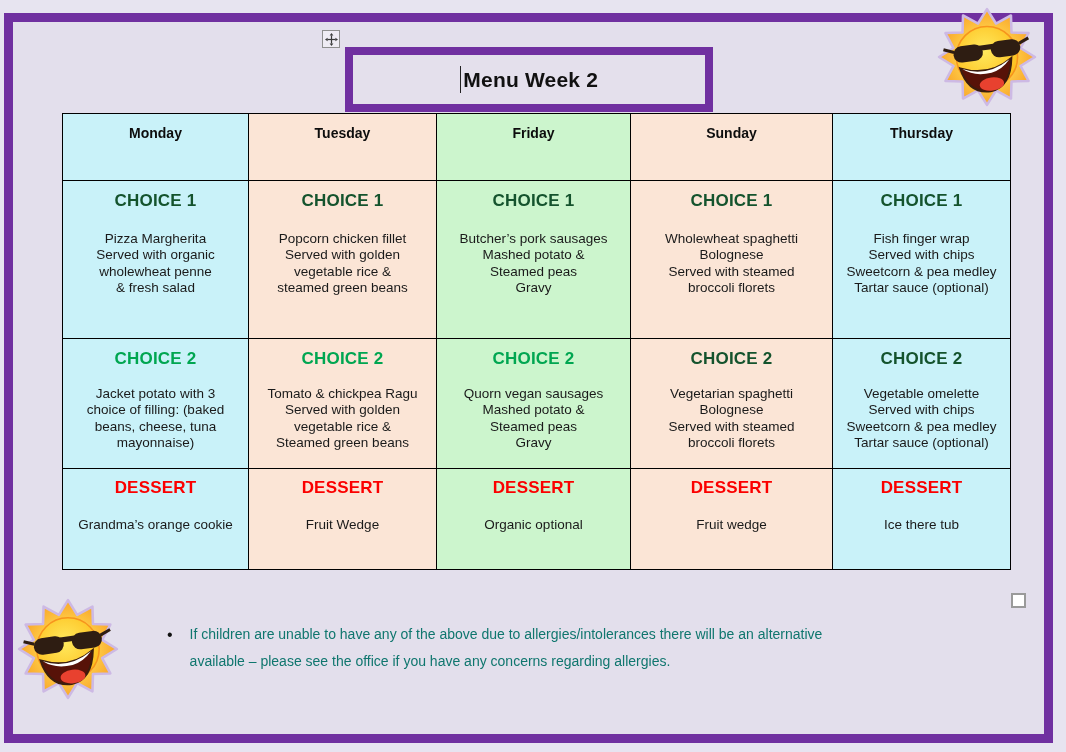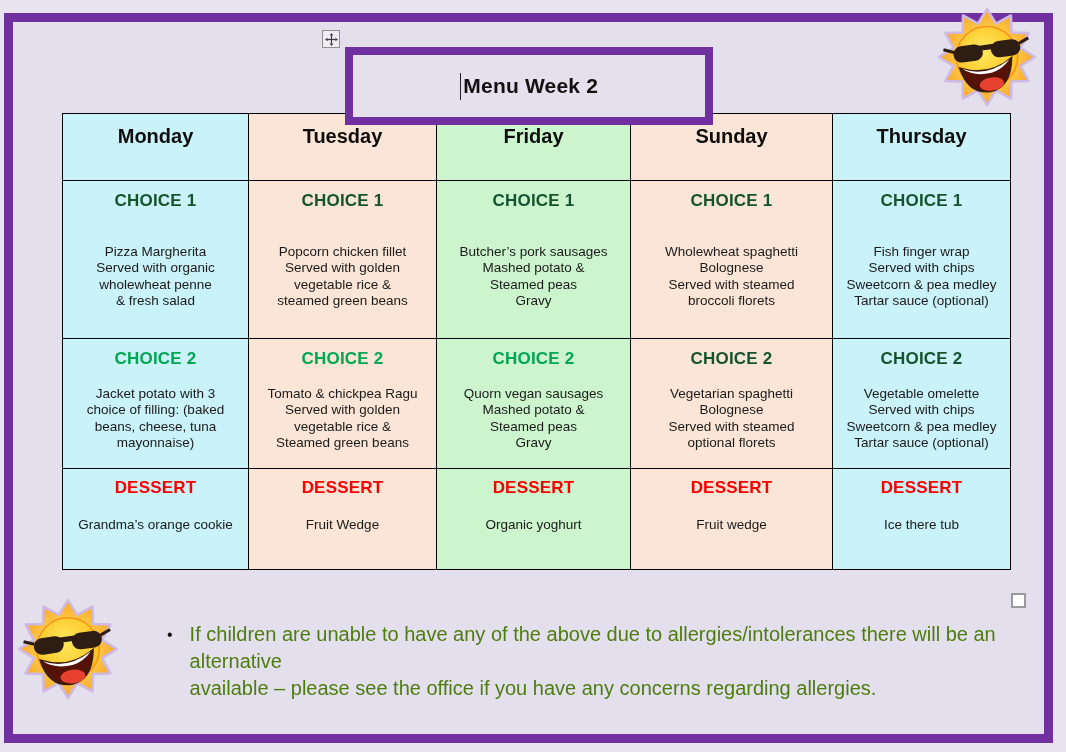--- a/index.html
+++ b/index.html
@@ -7,21 +7,21 @@
     width:1066px;height:752px;position:relative;overflow:hidden;
     background:#e7e4f0;
     font-family:"Liberation Sans",sans-serif;
   }
   .page-inner{
     position:absolute;left:4px;top:13px;width:1049px;height:730px;
     background:#e3dfec;border:9px solid #7030A0;box-sizing:border-box;z-index:1;
   }
   
   .title-box{
-    position:absolute;left:345px;top:47px;width:368px;height:78px;
+    position:absolute;left:345px;top:47px;width:368px;height:65px;
     border:8px solid #7030A0;background:#e4e0ec;box-sizing:border-box;
     display:flex;align-items:center;justify-content:center;z-index:4;
   }
   .title-box .caret{
     width:1.5px;height:27px;background:#222;margin-right:2px;
   }
   .title-text{
     font-size:21px;font-weight:bold;color:#111;letter-spacing:0.2px;
   }
   
@@ -36,47 +36,47 @@
     table-layout:fixed;
   }
   table.menu td{
     border:1.5px solid #000;vertical-align:top;text-align:center;padding:0 3px;
     box-sizing:border-box;
   }
   td[data-theme="cyan"]{background:#c9f2f9;}
   td[data-theme="peach"]{background:#fbe5d6;}
   td[data-theme="green"]{background:#ccf5cd;}
   .day-name{
-    font-size:20px;font-weight:bold;color:#0d0d0d;padding-top:11px;
+    font-size:14px;font-weight:bold;color:#0d0d0d;padding-top:11px;
   }
   .cell-label{
     font-size:17px;font-weight:bold;padding-top:10px;letter-spacing:0.2px;
   }
   .label-blue,[data-color="blue"]{color:#14532d;}
   [data-color="green"]{color:#00a651;}
   .label-red{color:#fb0000;}
   .cell-body{
     font-size:13.5px;line-height:1.22;color:#1a1a1a;white-space:pre-line;
   }
-  .row-c1 .cell-body{margin-top:33px;text-align:center;}
+  .row-c1 .cell-body{margin-top:20px;text-align:center;}
   .row-c2 .cell-body{margin-top:17px;}
   .row-dessert .cell-label{padding-top:9px;}
   .row-dessert .cell-body{margin-top:19px;}
   
   .resize-handle{
     position:absolute;left:1011px;top:593px;width:15px;height:15px;
     background:#fff;border:2px solid #9a9a9a;box-sizing:border-box;z-index:4;
   }
   
   .note{
     position:absolute;left:167px;top:621px;width:830px;display:flex;z-index:3;
   }
   .note .bullet{font-size:16px;line-height:27px;color:#111;margin-right:17px;}
   .note .note-text{
-    font-size:20px;line-height:27px;color:#4d7c0f;white-space:pre-line;
+    font-size:14px;line-height:27px;color:#0f766e;white-space:pre-line;
   }
   
   .sun{position:absolute;z-index:6;}
   .sun-tr{left:936px;top:6px;width:102px;height:102px;}
   .sun-bl{left:16px;top:596px;width:104px;height:106px;}
 </style>
 </head>
 <body>
 
 <div class="page-inner"></div>
@@ -186,42 +186,42 @@
       <div class="cell-body">Quorn vegan sausages
 Mashed potato &amp;
 Steamed peas
 Gravy</div>
     </td>
     <td data-theme="peach">
       <div class="cell-label" data-color="blue">CHOICE 2</div>
       <div class="cell-body">Vegetarian spaghetti
 Bolognese
 Served with steamed
-optional florets</div>
+broccoli florets</div>
     </td>
     <td data-theme="cyan">
       <div class="cell-label" data-color="blue">CHOICE 2</div>
       <div class="cell-body">Vegetable omelette
 Served with chips
 Sweetcorn &amp; pea medley
 Tartar sauce (optional)</div>
     </td>
   </tr>
   <tr style="height:101px" class="row-dessert">
     <td data-theme="cyan">
       <div class="cell-label label-red">DESSERT</div>
       <div class="cell-body">Grandma’s orange cookie</div>
     </td>
     <td data-theme="peach">
       <div class="cell-label label-red">DESSERT</div>
       <div class="cell-body">Fruit Wedge</div>
     </td>
     <td data-theme="green">
       <div class="cell-label label-red">DESSERT</div>
-      <div class="cell-body">Organic yoghurt</div>
+      <div class="cell-body">Organic optional</div>
     </td>
     <td data-theme="peach">
       <div class="cell-label label-red">DESSERT</div>
       <div class="cell-body">Fruit wedge</div>
     </td>
     <td data-theme="cyan">
       <div class="cell-label label-red">DESSERT</div>
       <div class="cell-body">Ice there tub</div>
     </td>
   </tr>

